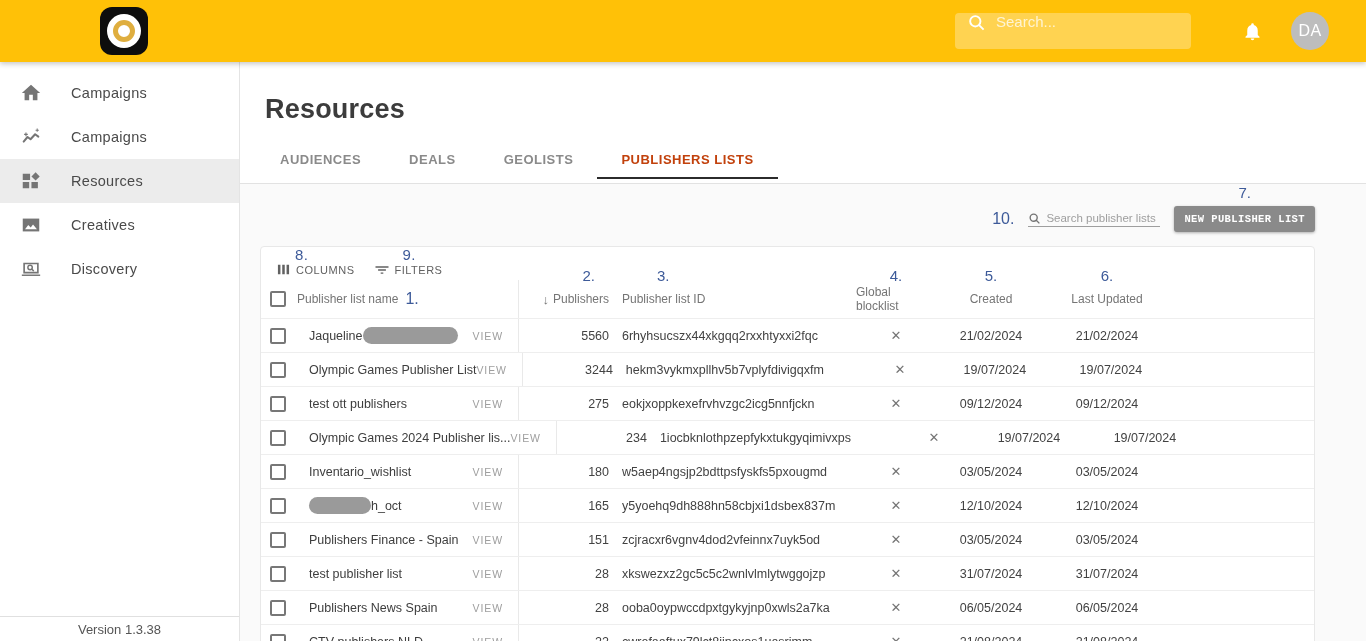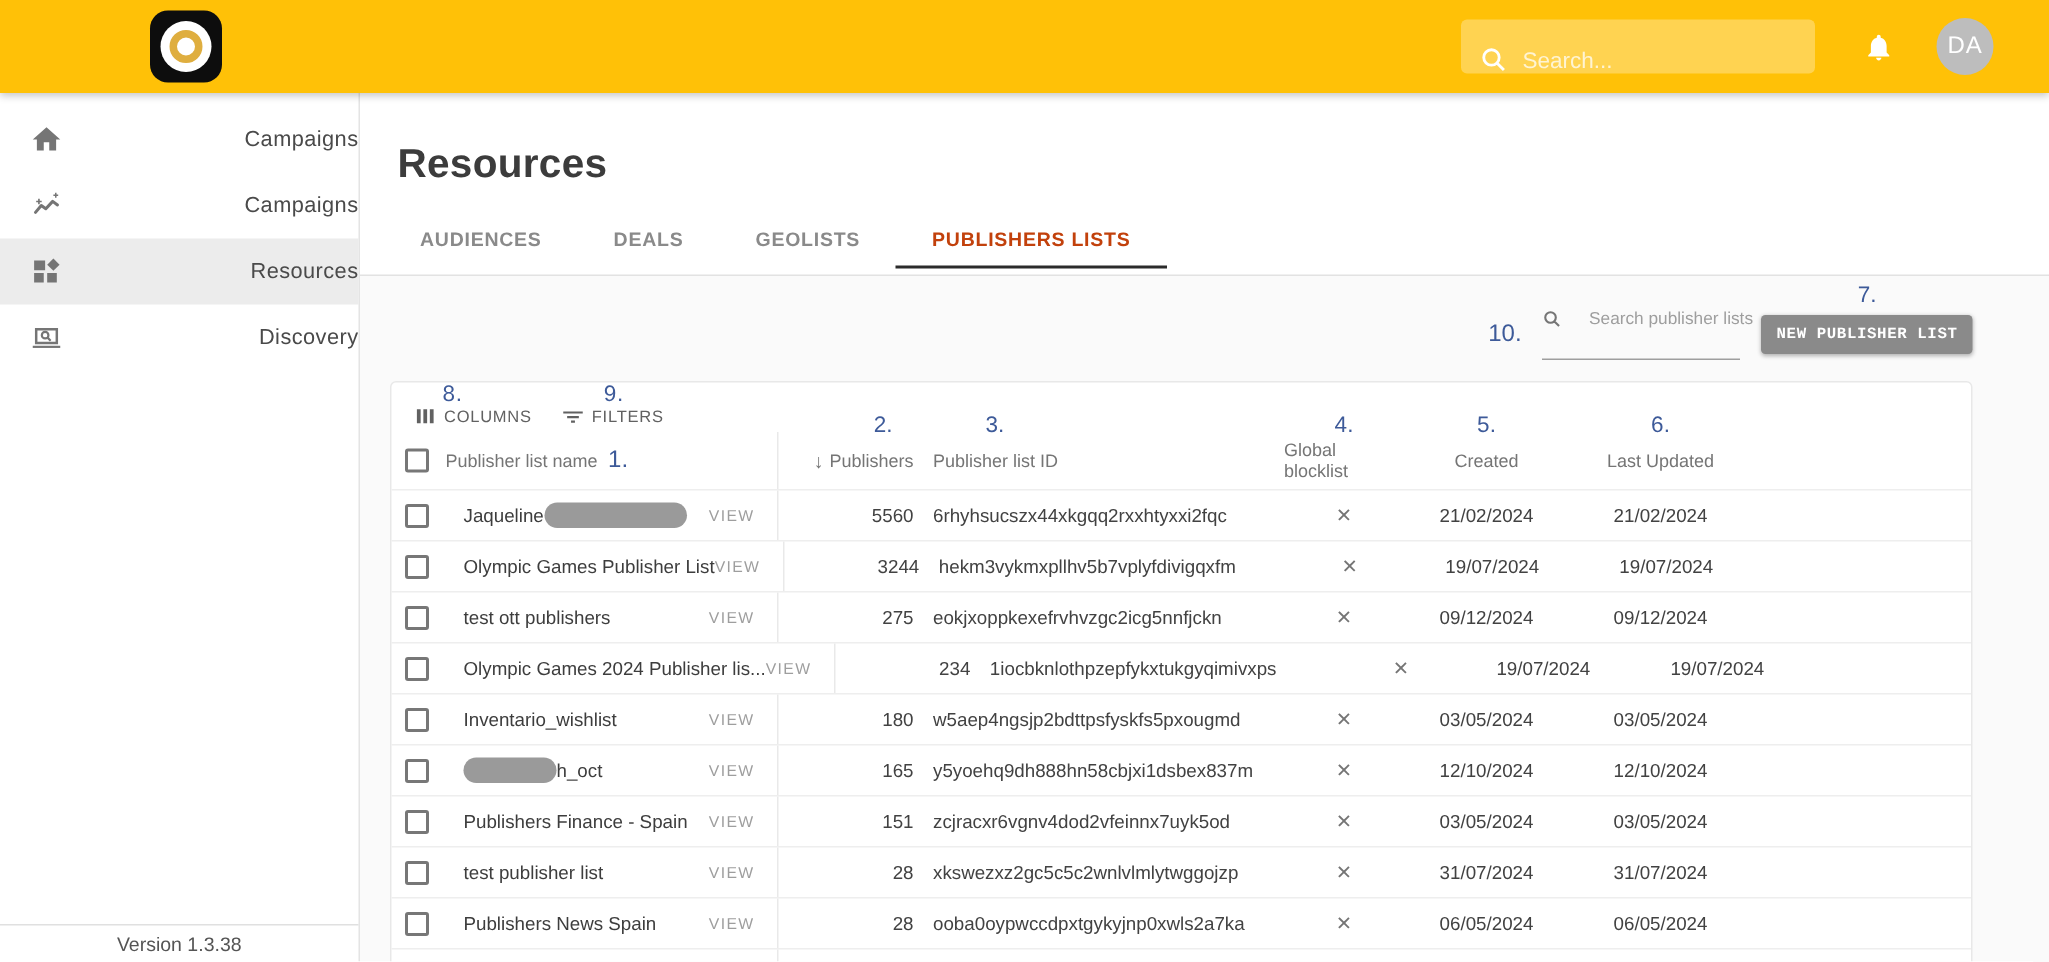--- a/index.html
+++ b/index.html
@@ -9,57 +9,57 @@
   
   .appbar { position:relative; z-index:5; height:62px; background:var(--accent,#FFC107);
             display:flex; align-items:center; box-shadow:0 2px 5px rgba(0,0,0,.22); }
   .logo { width:48px; height:48px; margin-left:100px; background:#0d0d0d; border-radius:12px;
           display:flex; align-items:center; justify-content:center; }
   .logo-disk { width:34px; height:34px; background:#fff; border-radius:50%;
                display:flex; align-items:center; justify-content:center; }
   .logo-ring { width:22px; height:22px; border:5px solid #DFAE3F; border-radius:50%; background:#fff; }
   .appbar-right { margin-left:auto; display:flex; align-items:center; }
   .topsearch { width:236px; height:36px; background:rgba(255,255,255,.3); border-radius:4px;
-               display:flex; align-items:flex-end; padding-left:12px; margin-right:32px; }
+               display:flex; align-items:flex-start; padding-left:12px; margin-right:51px; }
   .topsearch svg { flex:0 0 auto; }
   .topsearch input { border:none; outline:none; background:transparent; color:#fff;
                      font-size:15px; margin-left:10px; width:180px; font-family:inherit; }
   .topsearch input::placeholder { color:rgba(255,255,255,.75); }
   .bell { margin-right:28px; display:flex; cursor:pointer; }
   .avatar { width:38px; height:38px; border-radius:50%; background:var(--avatar,#BDBDBD); color:#fff;
             font-size:16px; letter-spacing:.5px; display:flex; align-items:center; justify-content:center;
             margin-right:37px; cursor:pointer; }
 
   
   .frame { display:flex; height:579px; }
   .sidebar { position:relative; flex:0 0 240px; background:#fff; border-right:1px solid #e4e4e4; }
   .nav { padding-top:9px; }
-  .nav-item { height:44px; display:flex; align-items:center; padding-left:19px; cursor:pointer;justify-content:space-between; }
+  .nav-item { height:44px; display:flex; align-items:center; padding-left:19px; cursor:pointer; }
   .nav-item.active { background:#ececec; }
   .nav-item .nicon { width:24px; height:24px; display:flex; align-items:center; justify-content:center; }
   .nav-item .nlabel { margin-left:28px; font-size:14.5px; color:#4a4a4a; letter-spacing:.3px; }
   .version { position:absolute; bottom:0; left:0; right:0; height:25px; border-top:1px solid #e0e0e0;
              display:flex; align-items:center; justify-content:center; font-size:13px; color:#555; }
 
   .content { flex:1; display:flex; flex-direction:column; background:#fff; }
   .content-top { height:122px; border-bottom:1px solid #e2e2e2; }
   .page-title { font-size:27px; font-weight:600; color:#3c3c3c; margin:32px 0 0 25px; letter-spacing:.2px; }
   .tabs { display:flex; margin:17px 0 0 16px; }
   .tab { padding:0 24px; height:37px; display:flex; align-items:center; font-size:13px; font-weight:700;
          letter-spacing:.5px; color:#8a8a8a; cursor:pointer; border-bottom:2px solid transparent; }
   .tab.active { color:#c2410c; border-bottom:2px solid var(--underline,#2B2B2B); }
 
   .content-gray { flex:1; background:#fafafa; overflow:hidden; }
 
   
   .toolbar { display:flex; align-items:center; justify-content:flex-end; margin:22px 51px 0 0; gap:14px; }
   .ann { color:var(--ann,#3D5A99); font-size:15px; font-weight:500; }
   .ann-10 { font-size:16px; }
-  .list-search { display:flex; align-items:center; gap:18px; border-bottom:1px solid #9e9e9e;
-                 padding-bottom:20px; width:132px; }
+  .list-search { display:flex; align-items:center; gap:5px; border-bottom:1px solid #9e9e9e;
+                 padding-bottom:1px; width:132px; }
   .list-search input { border:none; outline:none; background:transparent; font-size:11.5px; width:110px;
                        color:#424242; font-family:inherit; }
   .list-search input::placeholder { color:#9e9e9e; }
   .btn-wrap { position:relative; }
   .btn-wrap .ann { position:absolute; top:-22px; left:50%; transform:translateX(-50%); }
   .new-btn { background:var(--btn,#8A8A8A); color:#fff; border:none; font-size:10.5px; font-weight:700;
              letter-spacing:.4px; padding:7px 10px; border-radius:3px; cursor:pointer;
              box-shadow:0 1px 3px rgba(0,0,0,.3); font-family:Liberation Mono, monospace; }
 
   
@@ -150,20 +150,29 @@
         <span class="nlabel">Campaigns</span>
       </div>
       <div class="nav-item active">
         <span class="nicon">
           <svg width="22" height="22" viewBox="0 0 24 24">
               <path fill="#757575" d="M3 4h8v7H3zM3 13h7v7H3zM12.5 13h7v7h-7z"></path>
               <path fill="#757575" d="M17 2.5L21.5 7 17 11.5 12.5 7z"></path>
             </svg>
         </span>
         <span class="nlabel">Resources</span>
+      </div>
+      <div class="nav-item">
+        <span class="nicon">
+          <svg width="22" height="22" viewBox="0 0 24 24">
+              <path fill="#757575" d="M3 5h18v14H3z"></path>
+              <path fill="#fff" d="M5.5 16.5l3.5-4.5 2.7 2.8 2.5-3.3 4.3 5z"></path>
+            </svg>
+        </span>
+        <span class="nlabel">Creatives</span>
       </div>
       <div class="nav-item">
         <span class="nicon">
           <svg width="22" height="22" viewBox="0 0 24 24">
               <path fill="none" stroke="#757575" stroke-width="1.8" d="M4.5 6h15v10h-15z"></path>
               <path fill="#757575" d="M2 18h20v1.6H2z"></path>
               <circle cx="11" cy="10.3" r="2.4" fill="none" stroke="#757575" stroke-width="1.6"></circle>
               <path stroke="#757575" stroke-width="1.6" d="M12.8 12.1l2.2 2.2"></path>
             </svg>
         </span>

